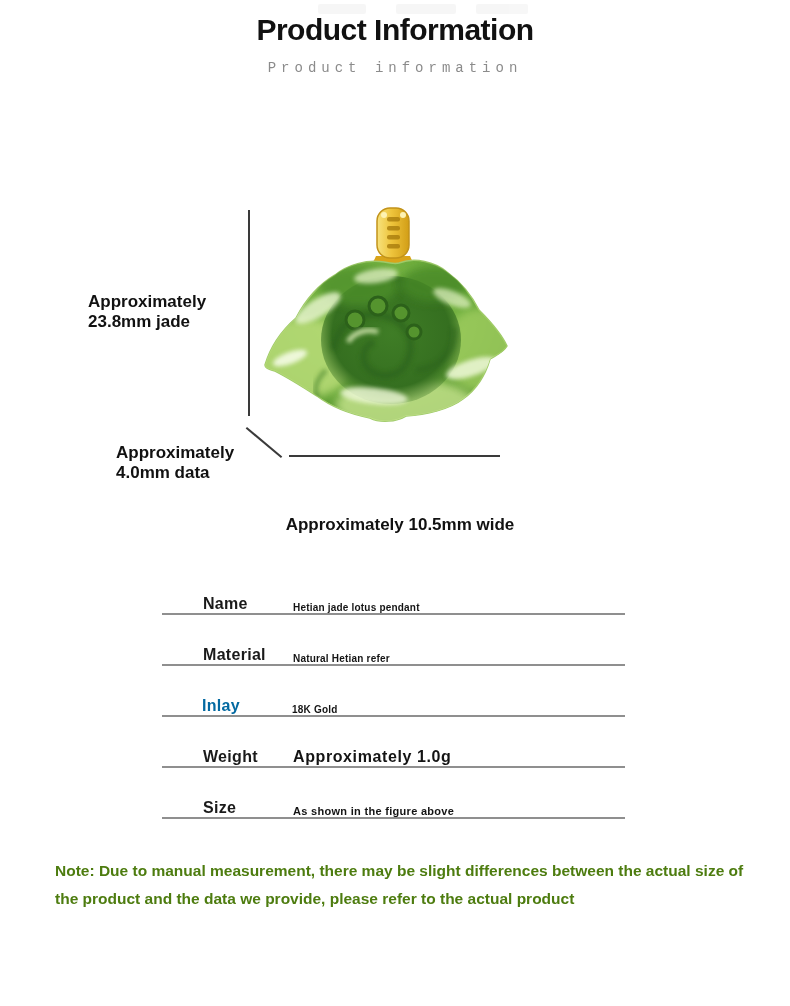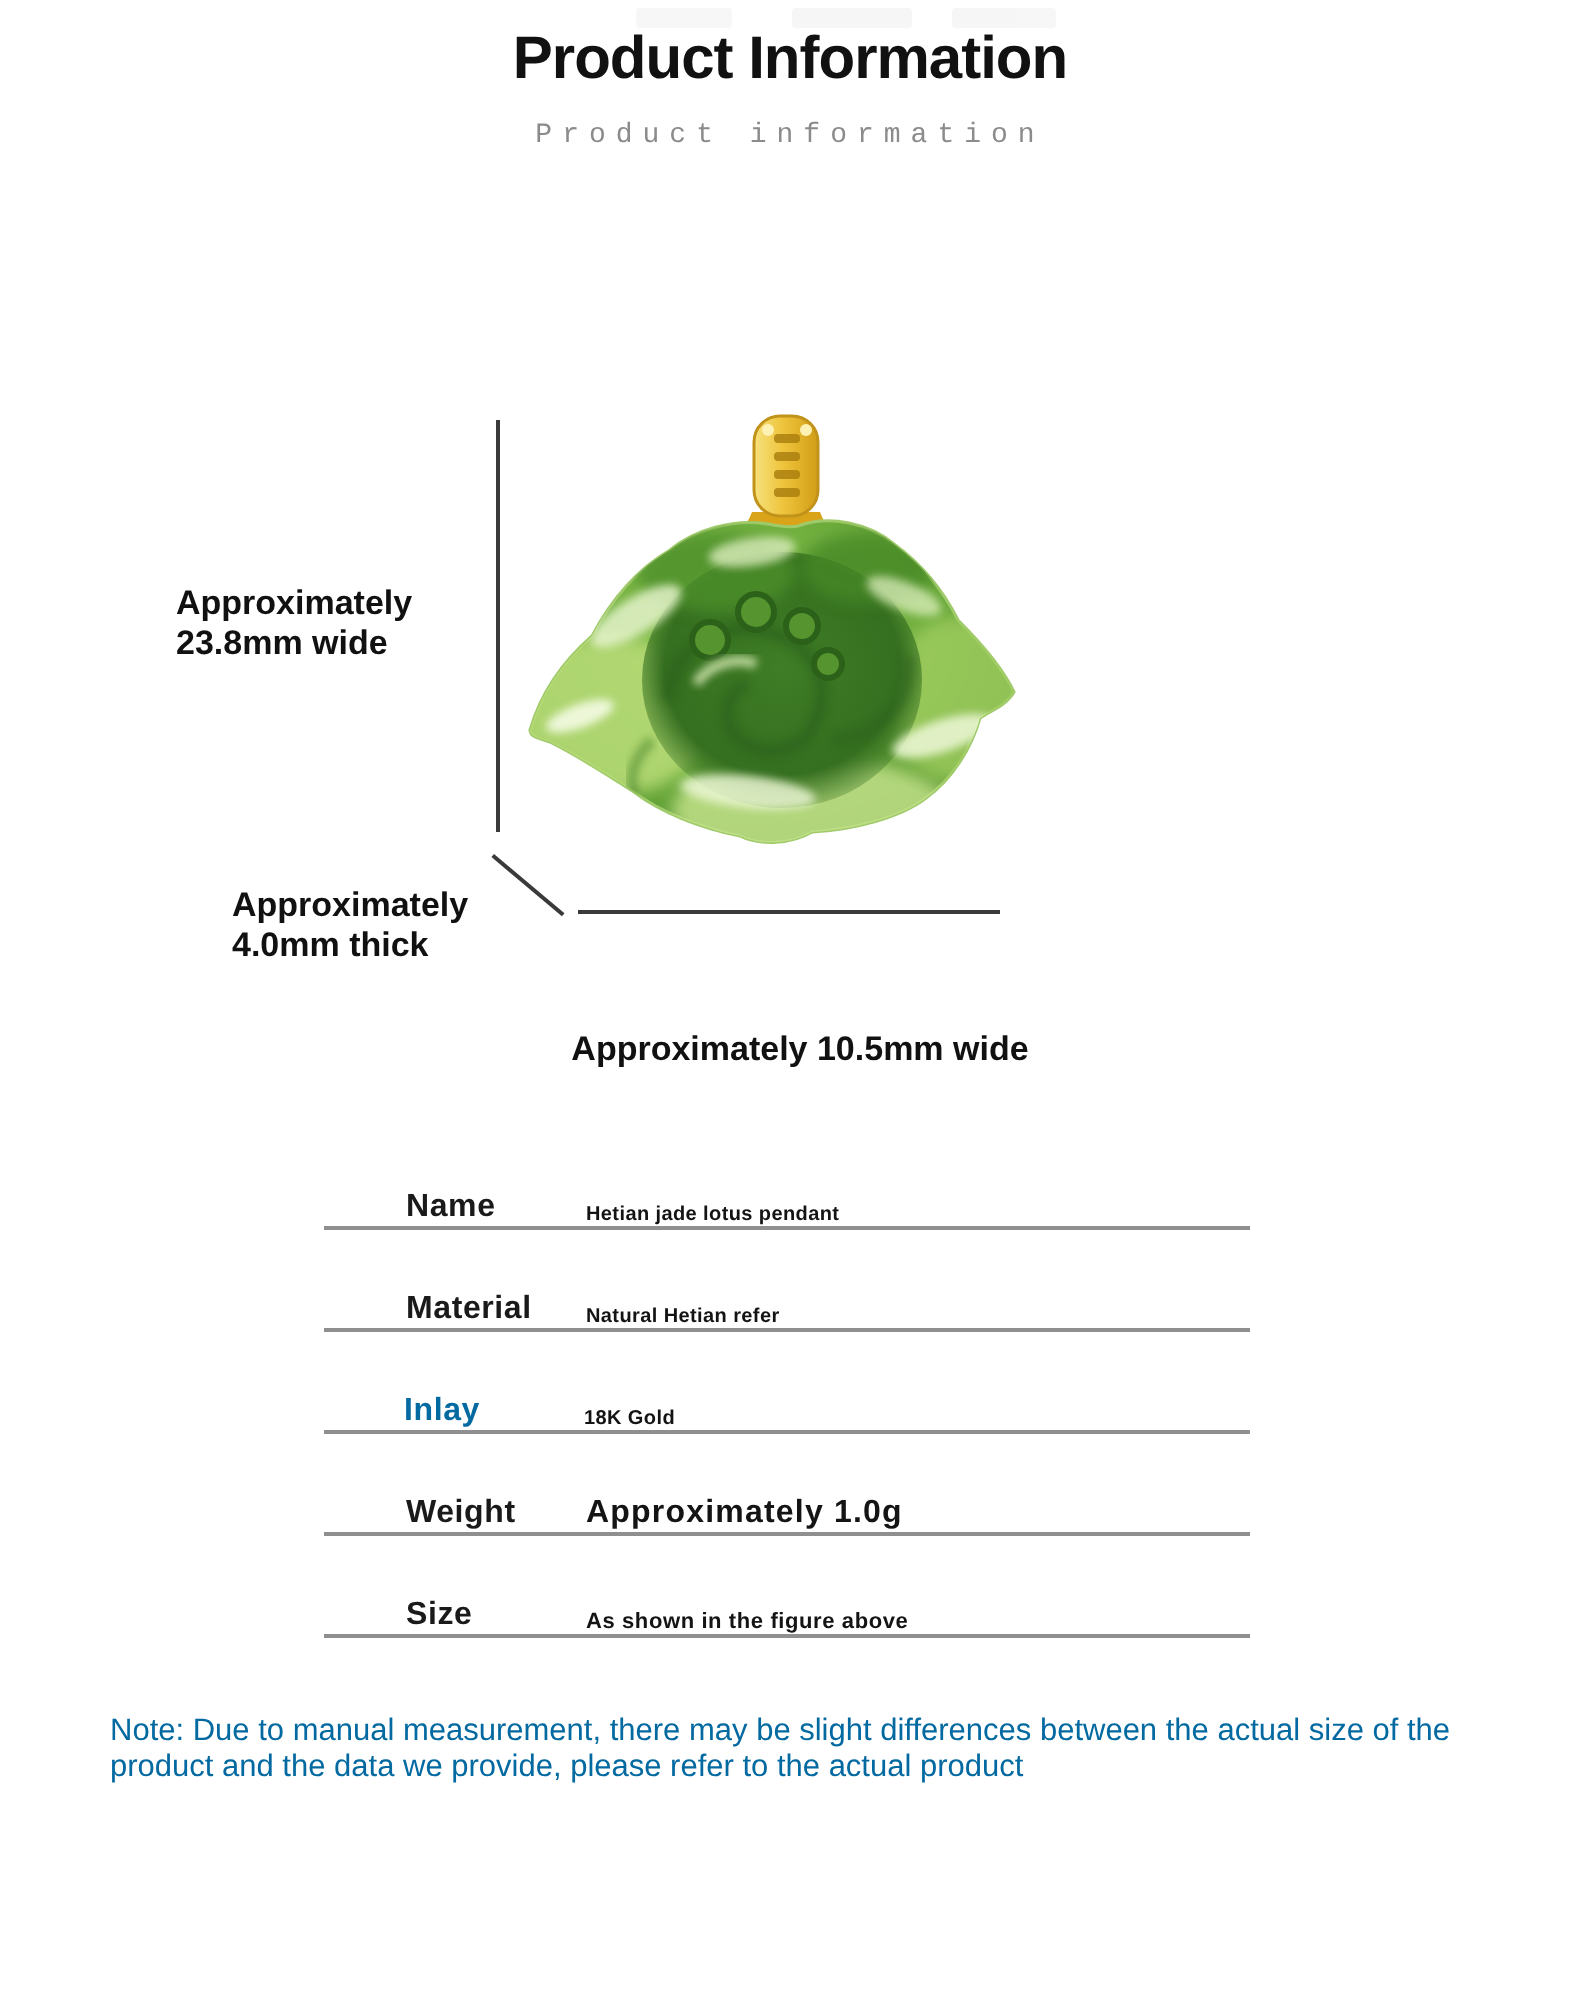--- a/index.html
+++ b/index.html
@@ -56,43 +56,43 @@
     margin-left:41px; width:90px; flex:0 0 90px;
     font-weight:700; font-size:16px; color:#1a1a1a; letter-spacing:.3px;
   }
   .spec-row:nth-child(3) .spec-label { color:#0369a1;margin-left:40px; }
   .spec-value { font-weight:700; font-size:10px; color:#141414; letter-spacing:.2px; }
   .spec-row:nth-child(4) .spec-value { font-size:16px; letter-spacing:.6px; }
   .spec-row:nth-child(5) .spec-value { font-size:11px; letter-spacing:.3px; }
 
   .note {
     position:absolute; left:55px; top:857px; width:700px;
-    font-weight:400; font-size:15.5px; line-height:18px; color:#0369a1;
+    font-weight:700; font-size:15.5px; line-height:28px; color:#4d7c0f;
   }
 </style>
 </head>
 <body>
 
 <div class="page">
 
   <div class="faint-top">
     <span class="s1"></span>
       <span class="s2"></span>
       <span class="s3"></span>
   </div>
 
   <div class="title">Product Information</div>
   <div class="subtitle">Product information</div>
 
   <div class="dim-line v-line"></div>
   <div class="dim-line d-line"></div>
   <div class="dim-line h-line"></div>
 
-  <div class="dim-label label-height">Approximately 23.8mm wide</div>
-  <div class="dim-label label-thick">Approximately 4.0mm thick</div>
+  <div class="dim-label label-height">Approximately 23.8mm jade</div>
+  <div class="dim-label label-thick">Approximately 4.0mm data</div>
   <div class="dim-label label-wide">Approximately 10.5mm wide</div>
 
   <div class="pendant-wrap">
     <svg width="256" height="240" viewBox="0 0 256 240" xmlns="http://www.w3.org/2000/svg">
       <defs>
         <linearGradient id="gGold" x1="0" y1="0" x2="1" y2="0">
           <stop offset="0" stop-color="#f7e27d"></stop>
           <stop offset="0.45" stop-color="#eec43c"></stop>
           <stop offset="1" stop-color="#d29e16"></stop>
         </linearGradient>

